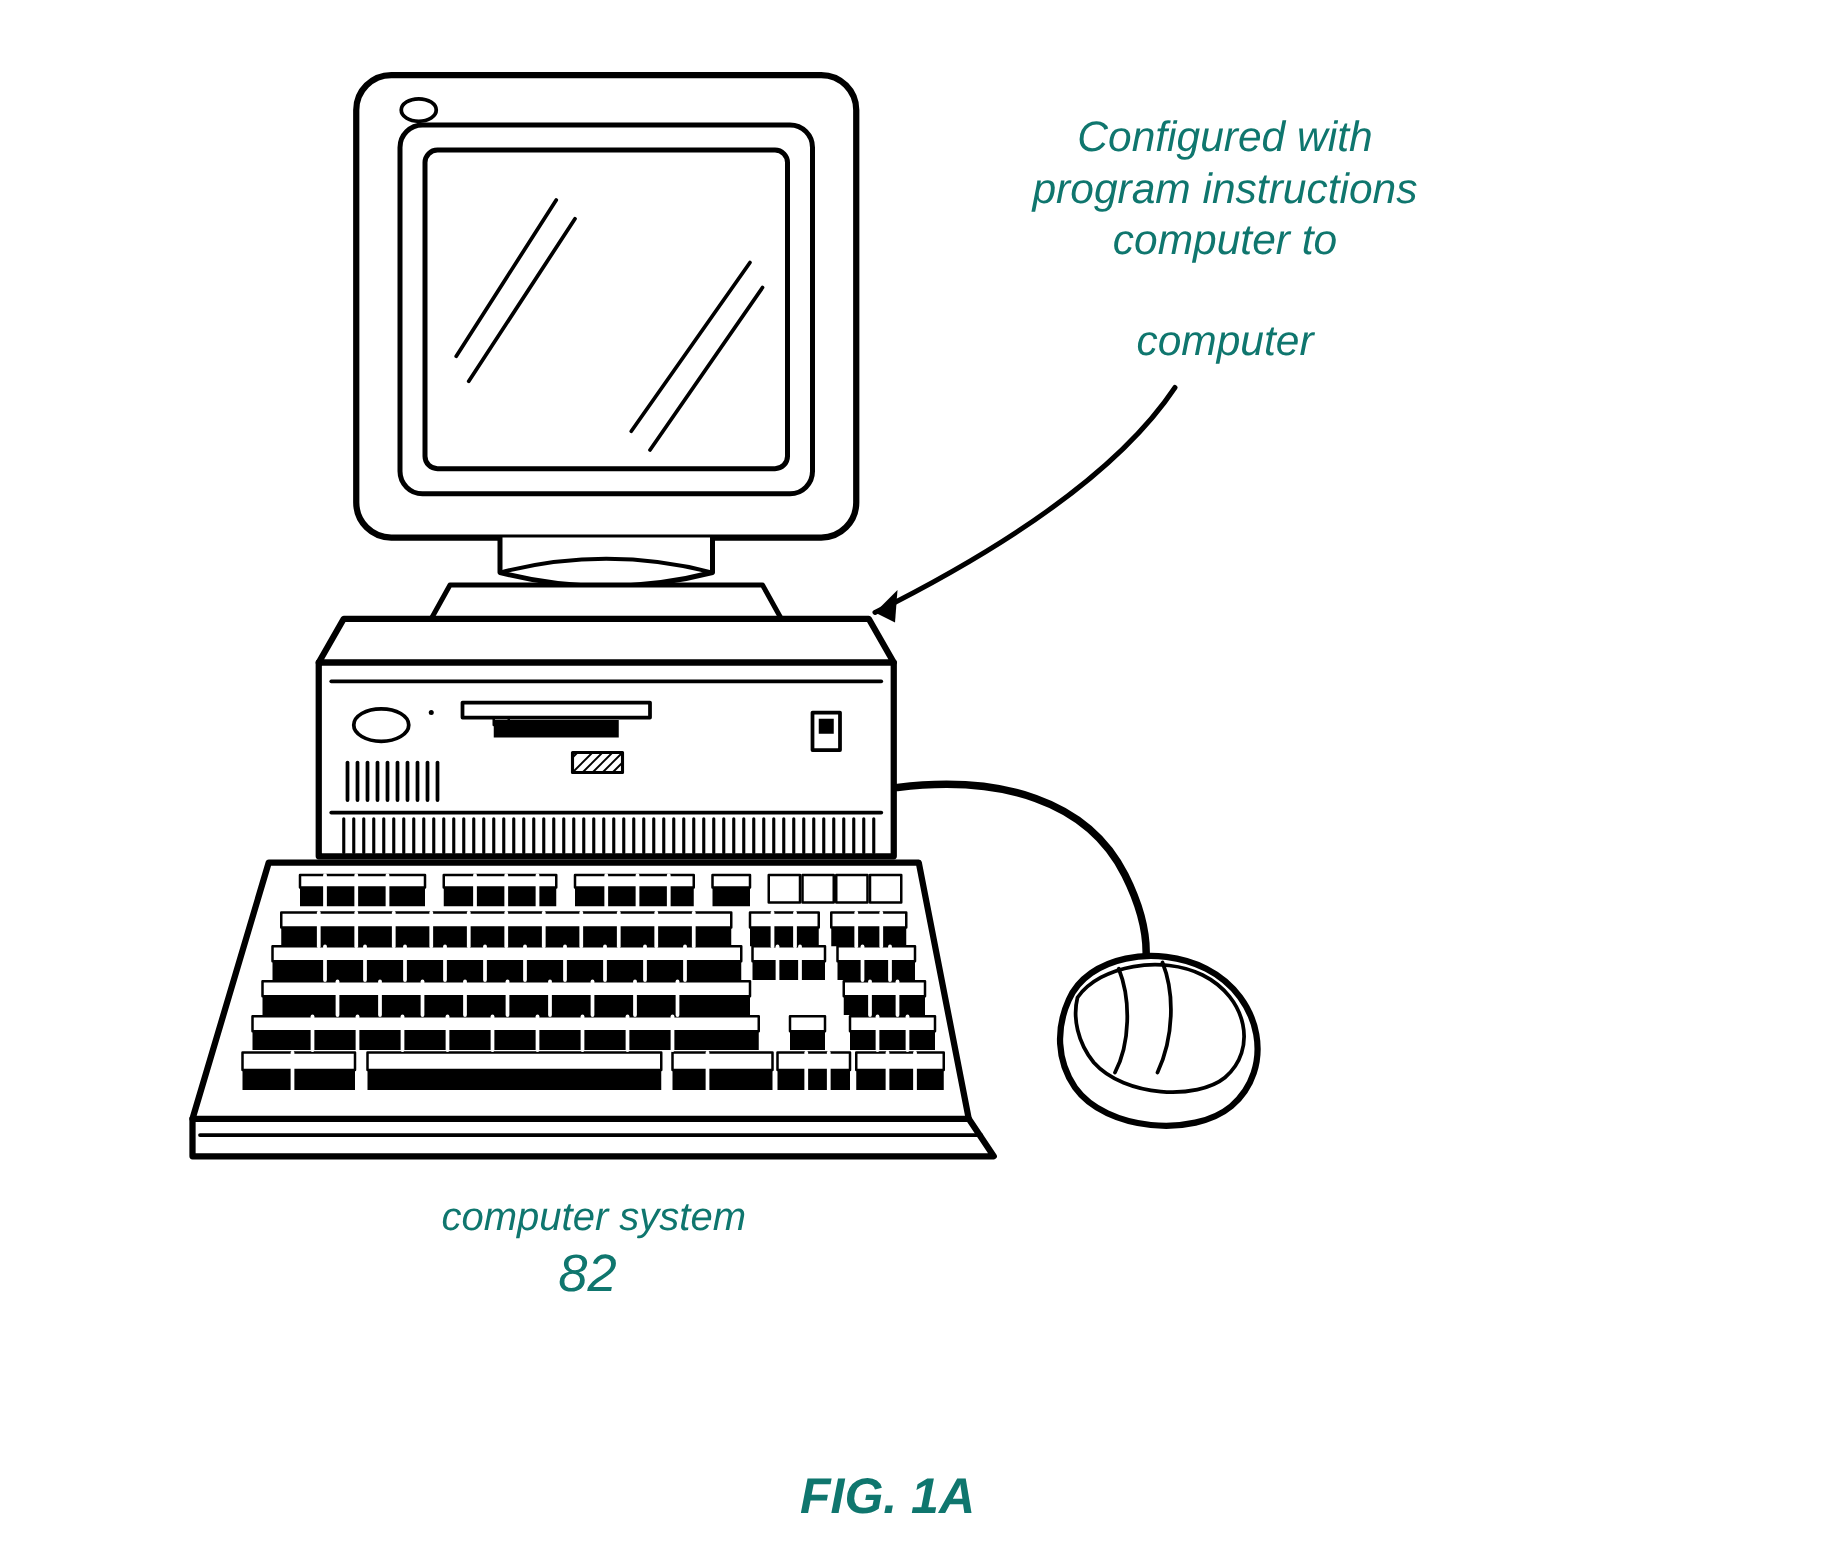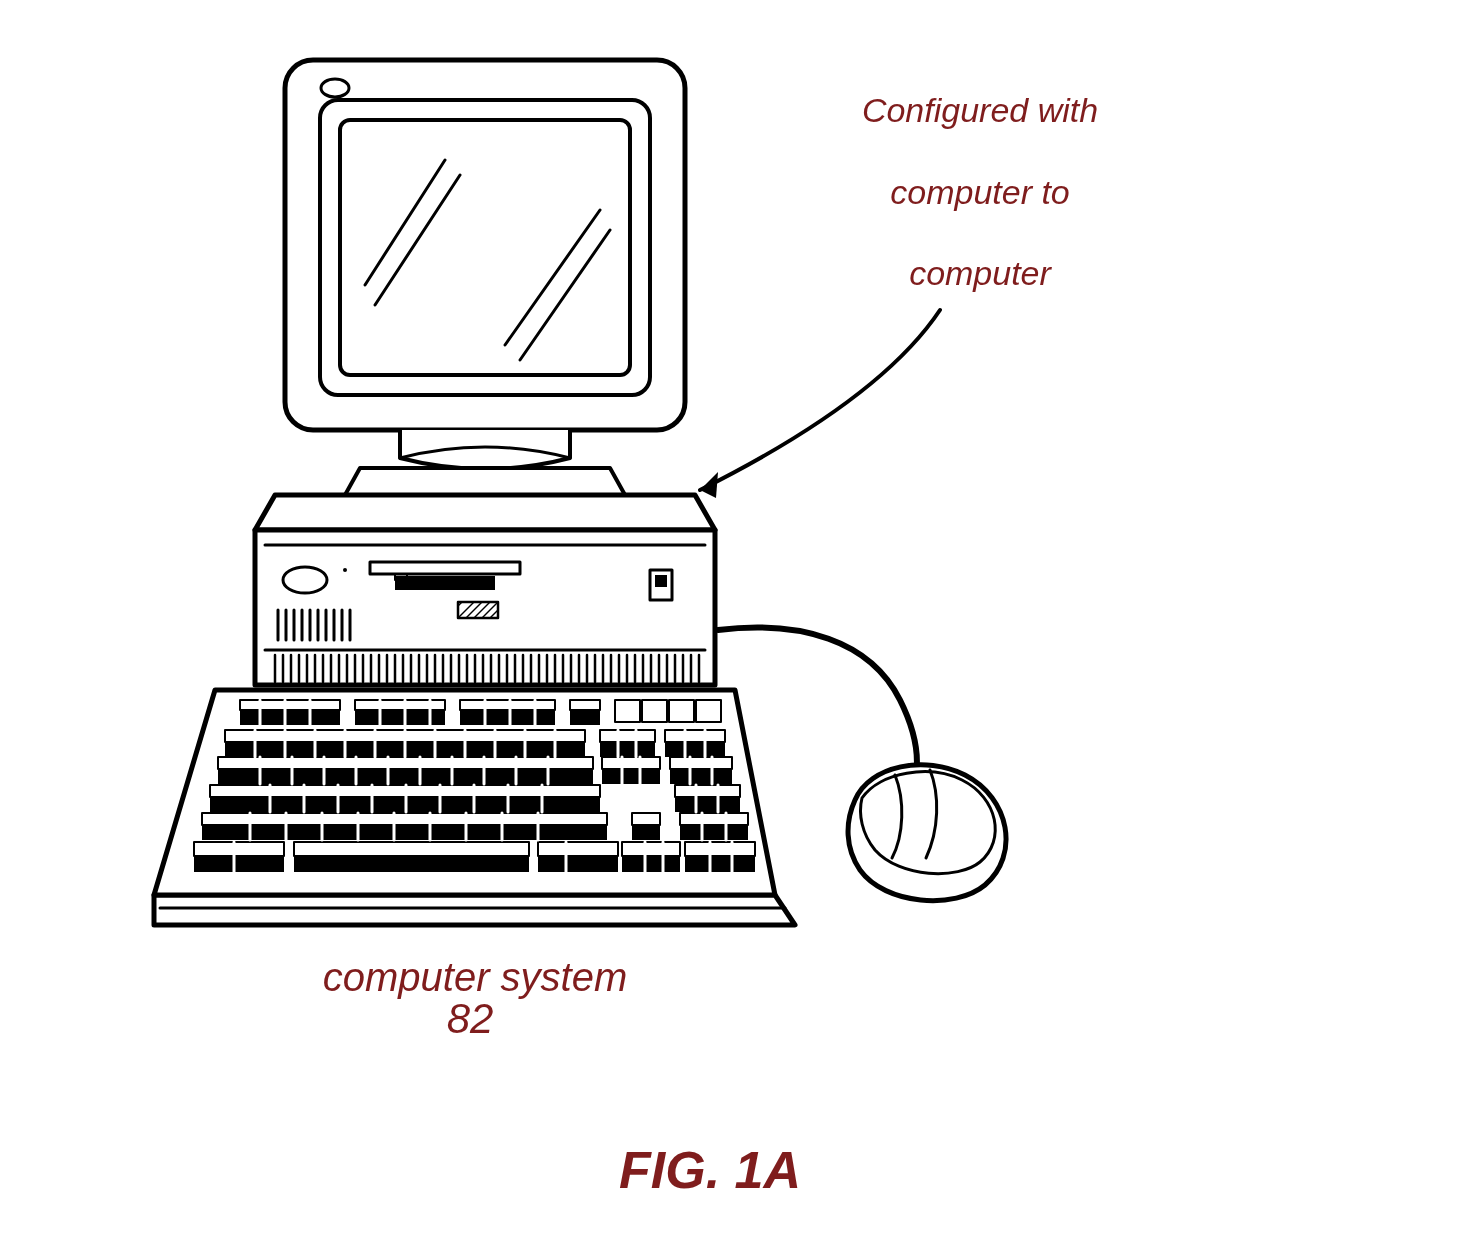--- a/index.html
+++ b/index.html
@@ -7,53 +7,54 @@
     padding: 0;
     width: 1467px;
     height: 1243px;
     background: #fff;
     font-family: Arial, Helvetica, sans-serif;
     position: relative;
   }
   .label {
     position: absolute;
     text-align: center;
-    color: #7f1d1d;
+    color: #0f766e;
   }
   .label.callout {
     font-style: italic;
     font-size: 34px;
     line-height: 1.2;
     width: 420px;
   }
   .label.cs-name {
     font-style: italic;
-    font-size: 40px;
+    font-size: 32px;
   }
   .label.cs-num {
     font-style: italic;
     font-size: 42px;
   }
   .label.fig {
-    font-size: 52px;
+    font-size: 40px;
     font-style: italic;
     font-weight: bold;
+    margin-top: 35px;
   }
   svg.diagram {
     position: absolute;
     left: 0;
     top: 0;
   }
 </style>
 </head>
 <body>
 
 <div class="label callout" style="left:770px; top:90px;">
   <span>Configured with</span><br>
-  <br>
+  <span>program instructions</span><br>
   <span>computer to</span><br>
   <br>
   <span>computer</span>
 </div>
 
 <div class="label cs-name" style="left:310px; top:955px; width:330px;">computer system</div>
 <div class="label cs-num" style="left:430px; top:995px; width:80px;">82</div>
 
 <div class="label fig" style="left:580px; top:1140px; width:260px;">FIG. 1A</div>
 

